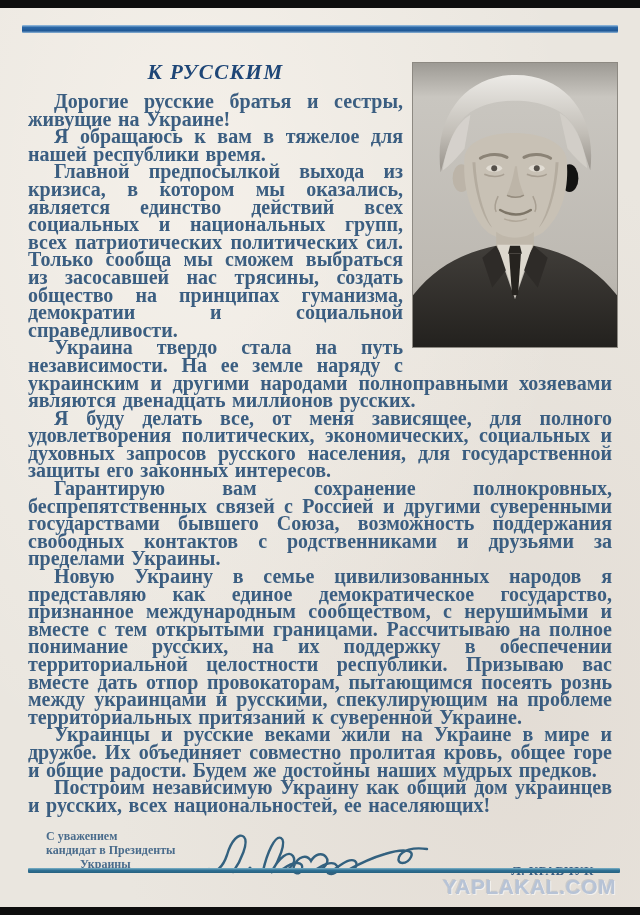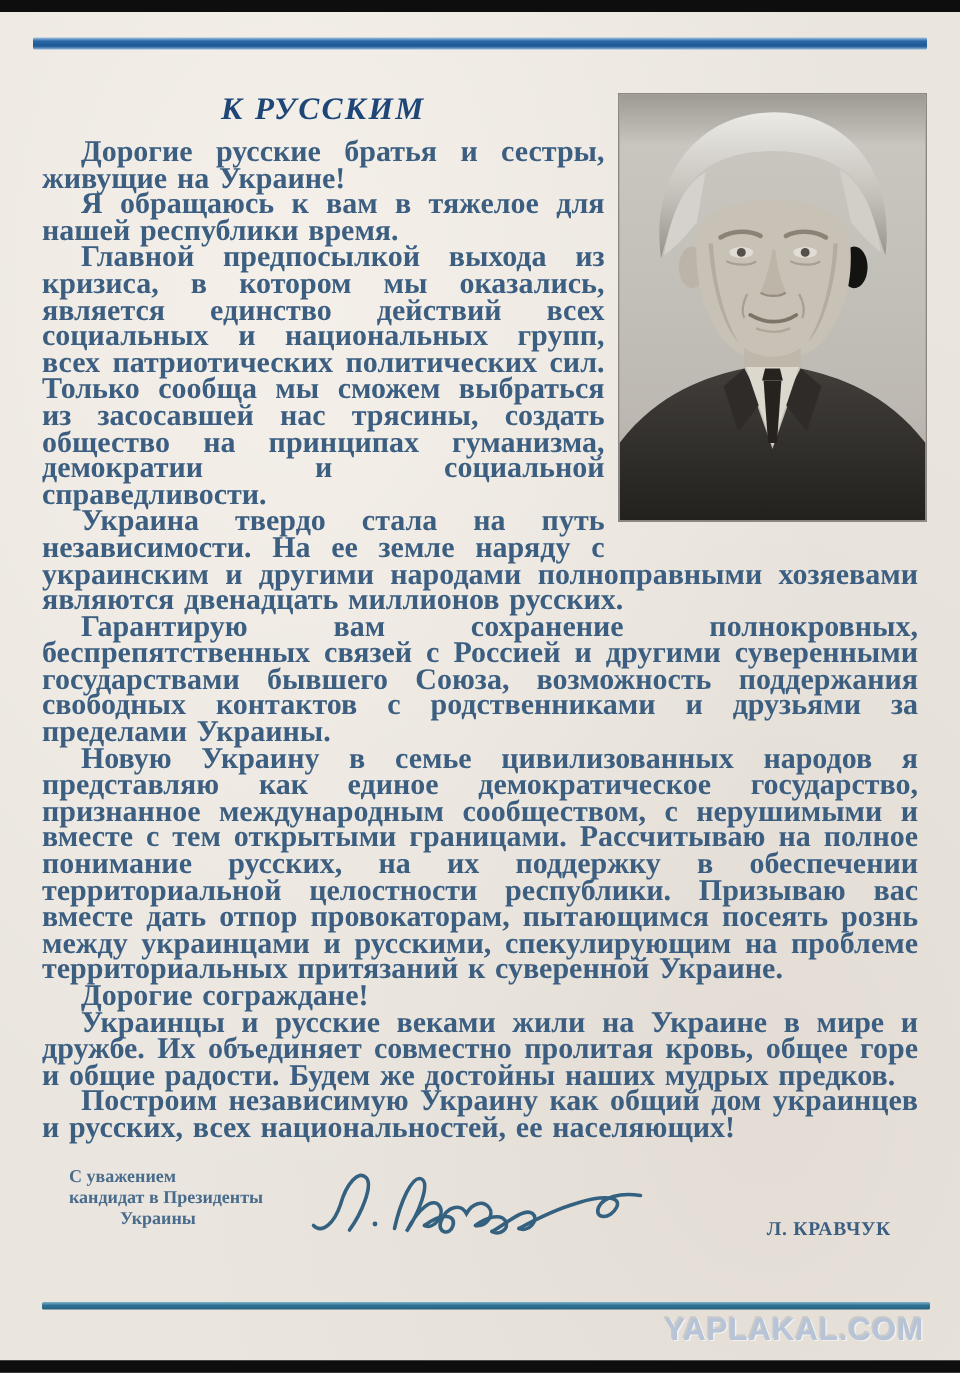--- a/index.html
+++ b/index.html
@@ -162,23 +162,23 @@
 
       <h1 class="title">
         <span>К РУССКИМ</span><br>
       </h1>
 
       <div class="paragraphs">
           <p>Дорогие русские братья и сестры, живущие на Украине!</p>
           <p>Я обращаюсь к вам в тяжелое для нашей республики время.</p>
           <p>Главной предпосылкой выхода из кризиса, в котором мы оказались, является единство действий всех социальных и национальных групп, всех патриотических политических сил. Только сообща мы сможем выбраться из засосавшей нас трясины, создать общество на принципах гуманизма, демократии и социальной справедливости.</p>
           <p>Украина твердо стала на путь независимости. На ее земле наряду с украинским и другими народами полноправными хозяевами являются двенадцать миллионов русских.</p>
+          <p>Я буду делать все, от меня зависящее, для полного удовлетворения политических, экономических, социальных и духовных запросов русского населения, для государственной защиты его законных интересов.</p>
           <p>Гарантирую вам сохранение полнокровных, беспрепятственных связей с Россией и другими суверенными государствами бывшего Союза, возможность поддержания свободных контактов с родственниками и друзьями за пределами Украины.</p>
           <p>Новую Украину в семье цивилизованных народов я представляю как единое демократическое государство, признанное международным сообществом, с нерушимыми и вместе с тем открытыми границами. Рассчитываю на полное понимание русских, на их поддержку в обеспечении территориальной целостности республики. Призываю вас вместе дать отпор провокаторам, пытающимся посеять рознь между украинцами и русскими, спекулирующим на проблеме территориальных притязаний к суверенной Украине.</p>
-          <p>Дорогие сограждане!</p>
           <p>Украинцы и русские веками жили на Украине в мире и дружбе. Их объединяет совместно пролитая кровь, общее горе и общие радости. Будем же достойны наших мудрых предков.</p>
           <p>Построим независимую Украину как общий дом украинцев и русских, всех национальностей, ее населяющих!</p>
         </div>
 
       <div class="closing">
         <div class="closing-label">
           <span>С уважением</span>
           <span>кандидат в Президенты</span>
           <span class="l3">Украины</span>
         </div>

